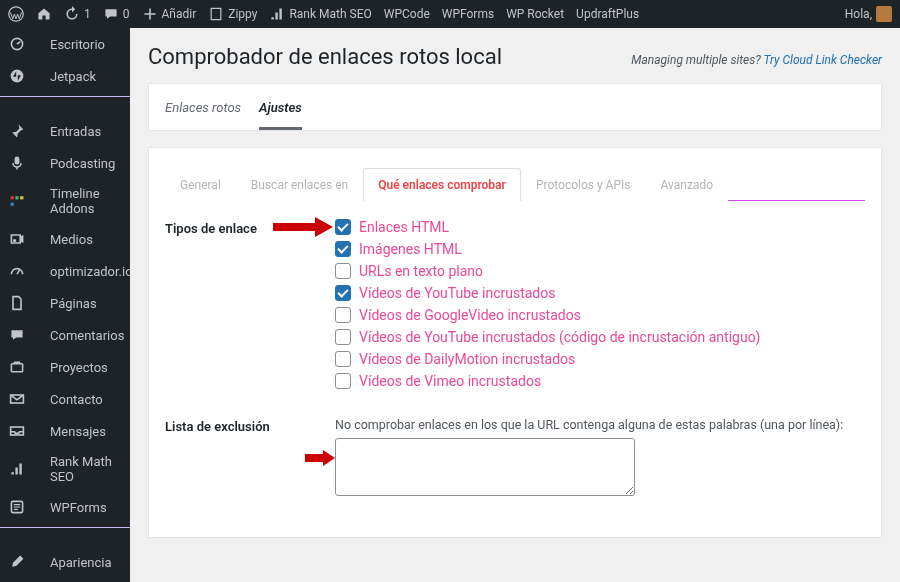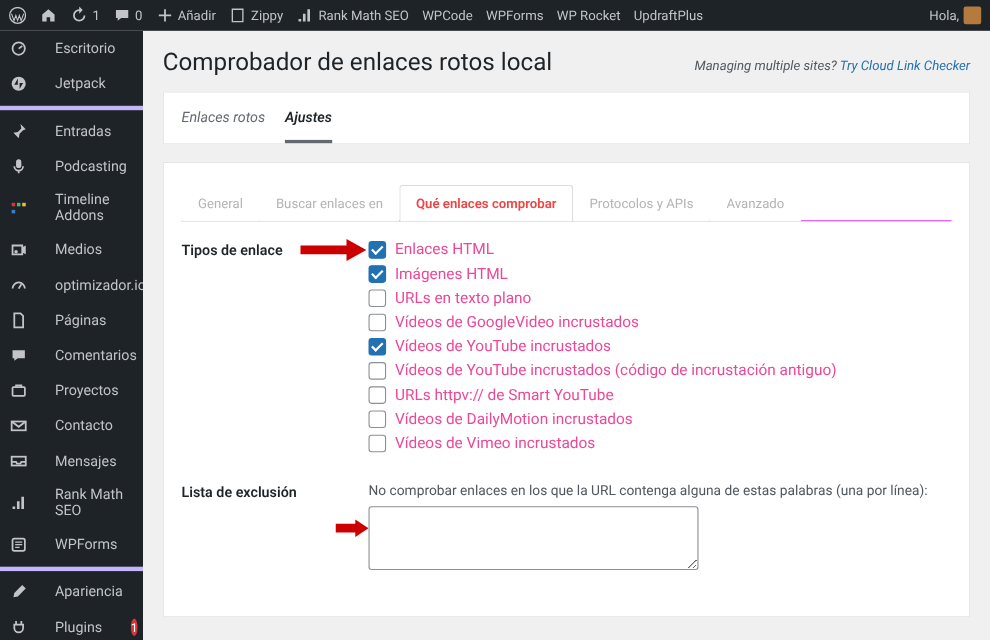--- a/index.html
+++ b/index.html
@@ -11,21 +11,21 @@
   .topbar .tb-item { display: flex; align-items: center; gap: 4px; cursor: pointer; }
   .topbar svg { width: 16px; height: 16px; fill: #c3c4c7; }
   .avatar { width: 16px; height: 16px; background: #b57b3e; border-radius: 2px; }
   
   .wrap { display: flex; height: calc(100% - 28px); }
   
   
   .sidebar { width: 130px; background: #1d2327; color: #c3c4c7; font-size: 13px; overflow-y: auto; }
   .sidebar ul { list-style: none; }
   .sidebar li { display: flex; align-items: center; gap: 24px; padding: 7px 8px; cursor: pointer; min-height: 30px;}
-  .sidebar li.sep-before { border-top: 4px solid #c4b5fd; margin-top: 4px; padding-top: 10px; }
+  .sidebar li.sep-before { border-top: 1px solid #c4b5fd; margin-top: 4px; padding-top: 25px; }
   .sidebar .ico { width: 18px; height: 18px; display: inline-flex; align-items: center; justify-content: center; flex-shrink: 0;}
   .sidebar .ico svg { width: 16px; height: 16px; fill: currentColor; }
   .badge { background: #d63638; color: #fff; border-radius: 50%; width: 16px; height: 16px; font-size: 11px; display: inline-flex; align-items: center; justify-content: center; margin-left: 2px; }
   
   
   .main { flex: 1; padding: 10px 18px 18px 18px; overflow-y: auto; position: relative; }
   .title-row { display: flex; justify-content: space-between; align-items: baseline; margin: 6px 0 14px 0; }
   h1 { font-size: 22px; font-weight: 400; color: #1d2327; }
   .title-row .tr-right { font-size: 12px; color: #50575e; font-style: italic; }
   .title-row .tr-right a { color: #2271b1; text-decoration: none; }
@@ -308,34 +308,30 @@
               </label>
               <label>
                 <span class="chk checked"></span>
                 <span>Imágenes HTML</span>
               </label>
               <label>
                 <span class="chk"></span>
                 <span>URLs en texto plano</span>
               </label>
               <label>
-                <span class="chk"></span>
-                <span>Vídeos de GoogleVideo incrustados</span>
-              </label>
-              <label>
                 <span class="chk checked"></span>
                 <span>Vídeos de YouTube incrustados</span>
               </label>
               <label>
                 <span class="chk"></span>
+                <span>Vídeos de GoogleVideo incrustados</span>
+              </label>
+              <label>
+                <span class="chk"></span>
                 <span>Vídeos de YouTube incrustados (código de incrustación antiguo)</span>
-              </label>
-              <label>
-                <span class="chk"></span>
-                <span>URLs httpv:// de Smart YouTube</span>
               </label>
               <label>
                 <span class="chk"></span>
                 <span>Vídeos de DailyMotion incrustados</span>
               </label>
               <label>
                 <span class="chk"></span>
                 <span>Vídeos de Vimeo incrustados</span>
               </label>
             </div>

